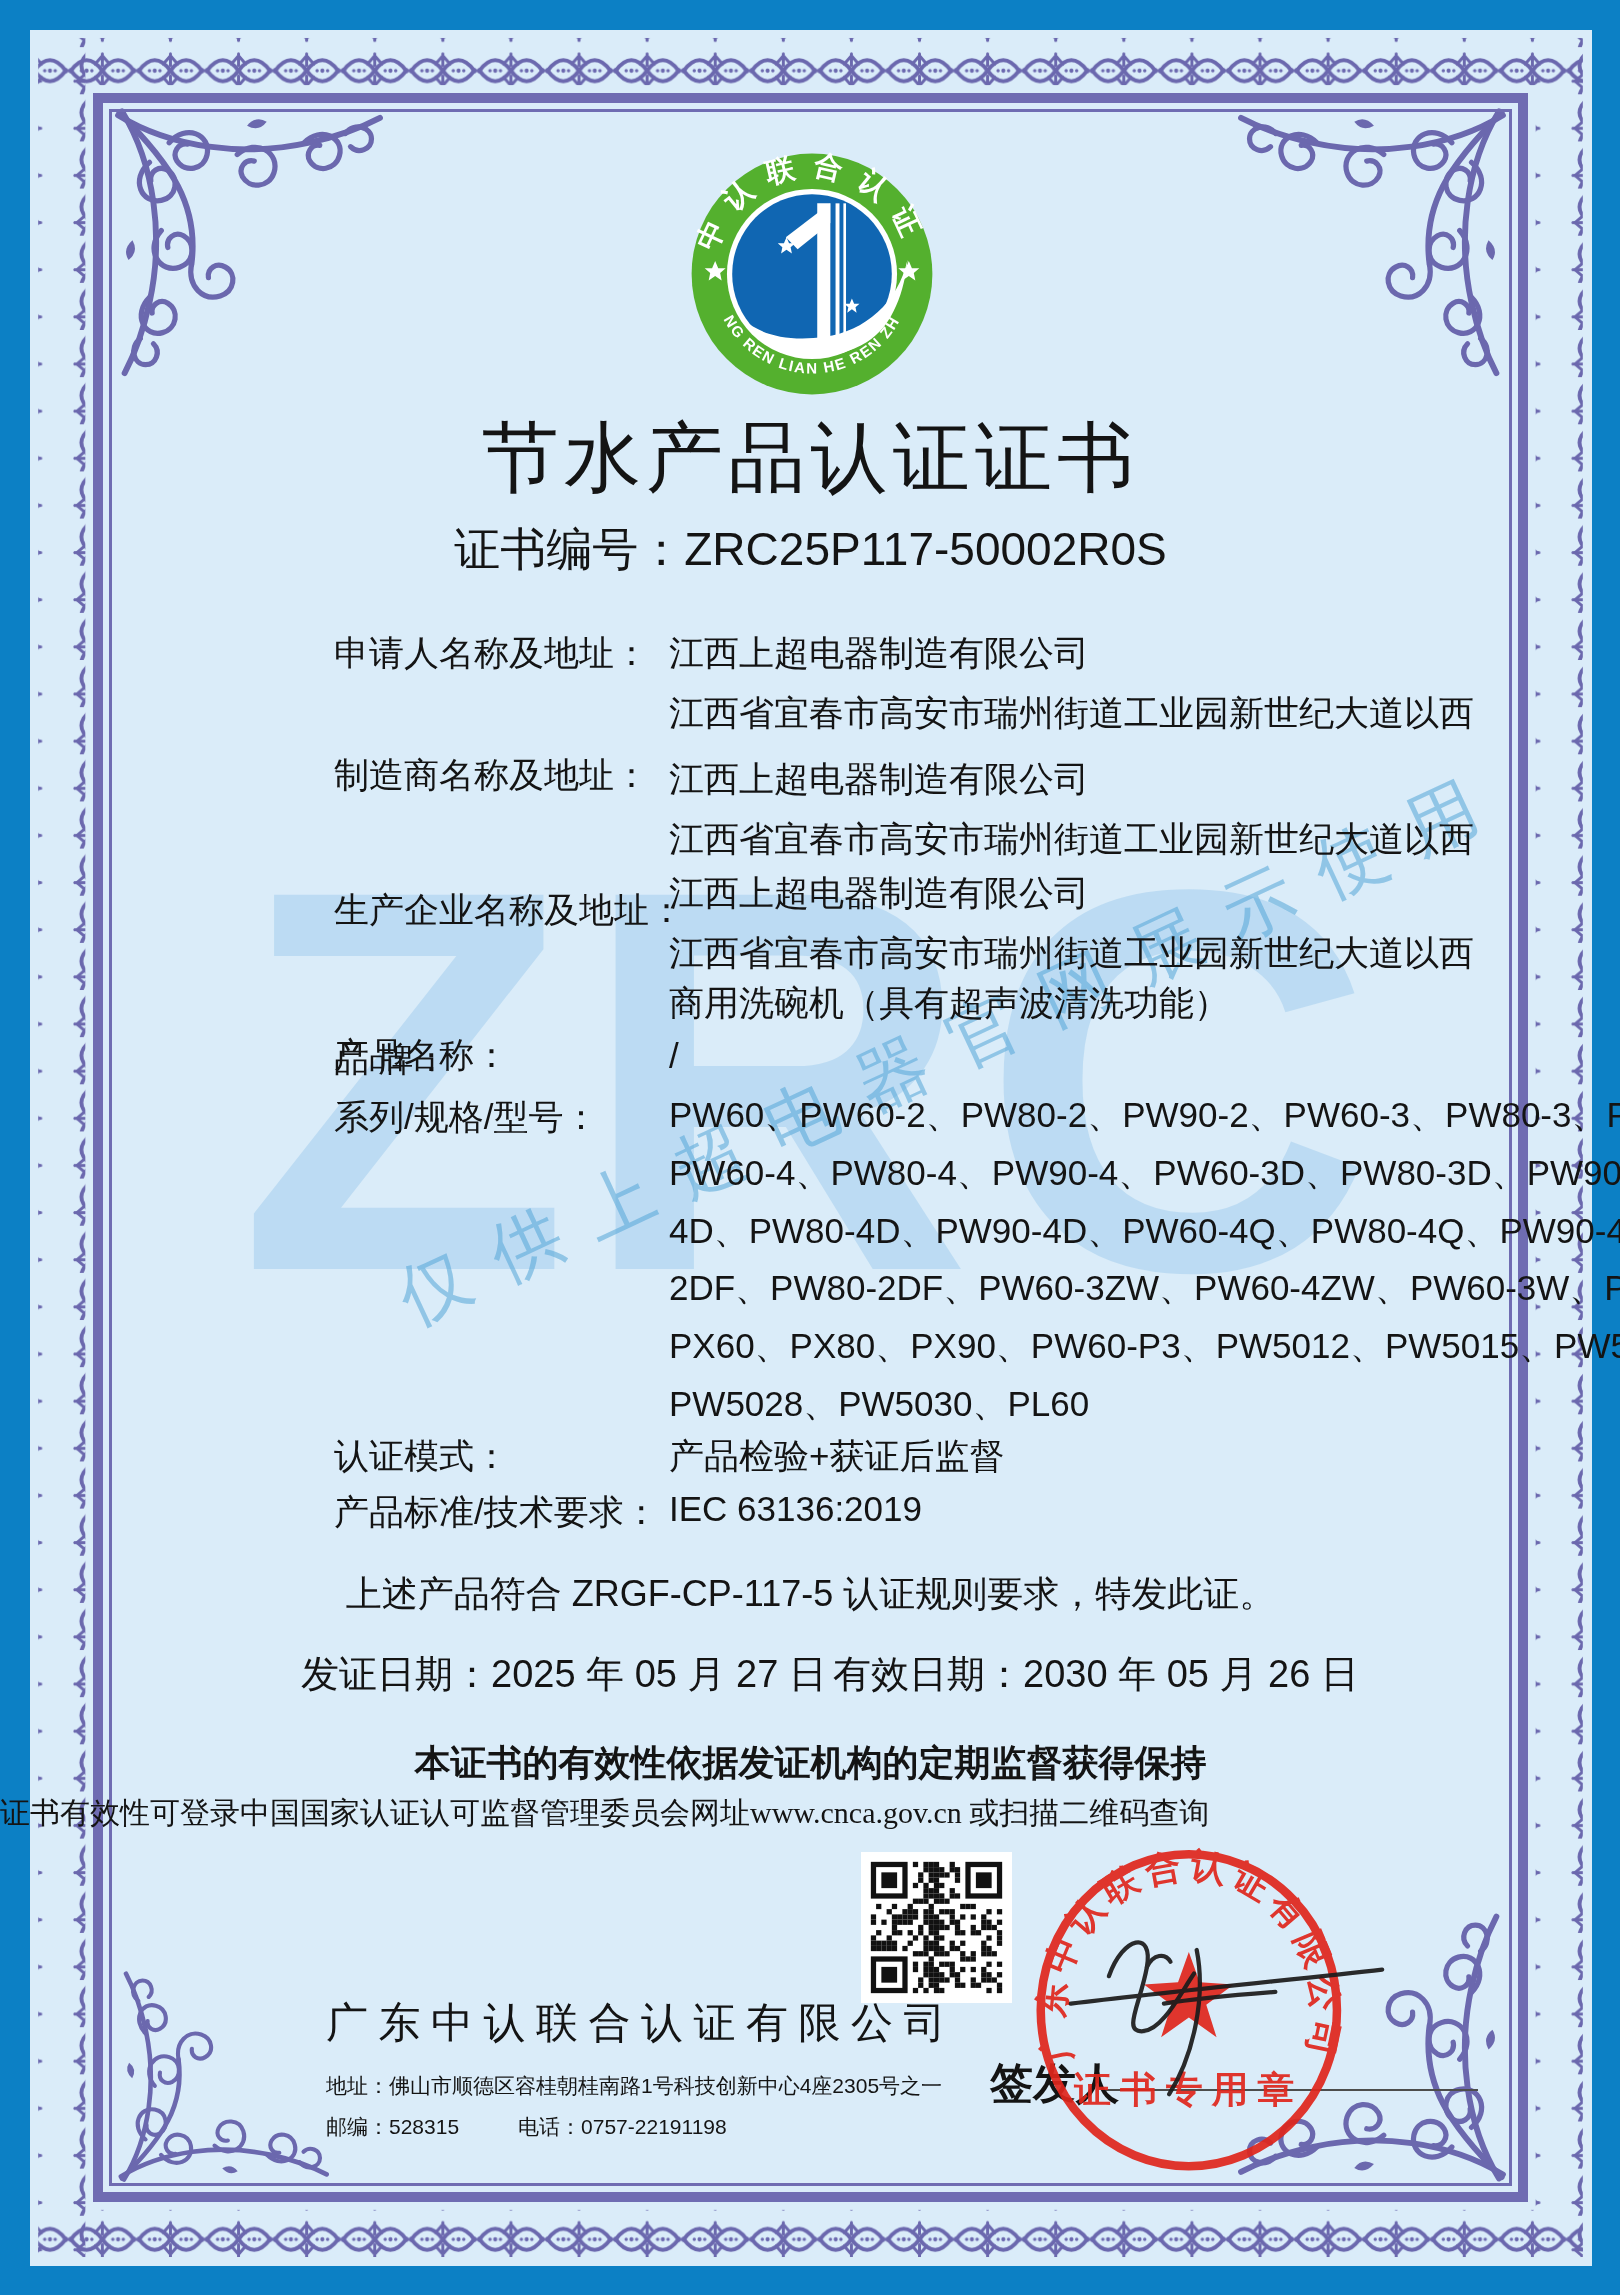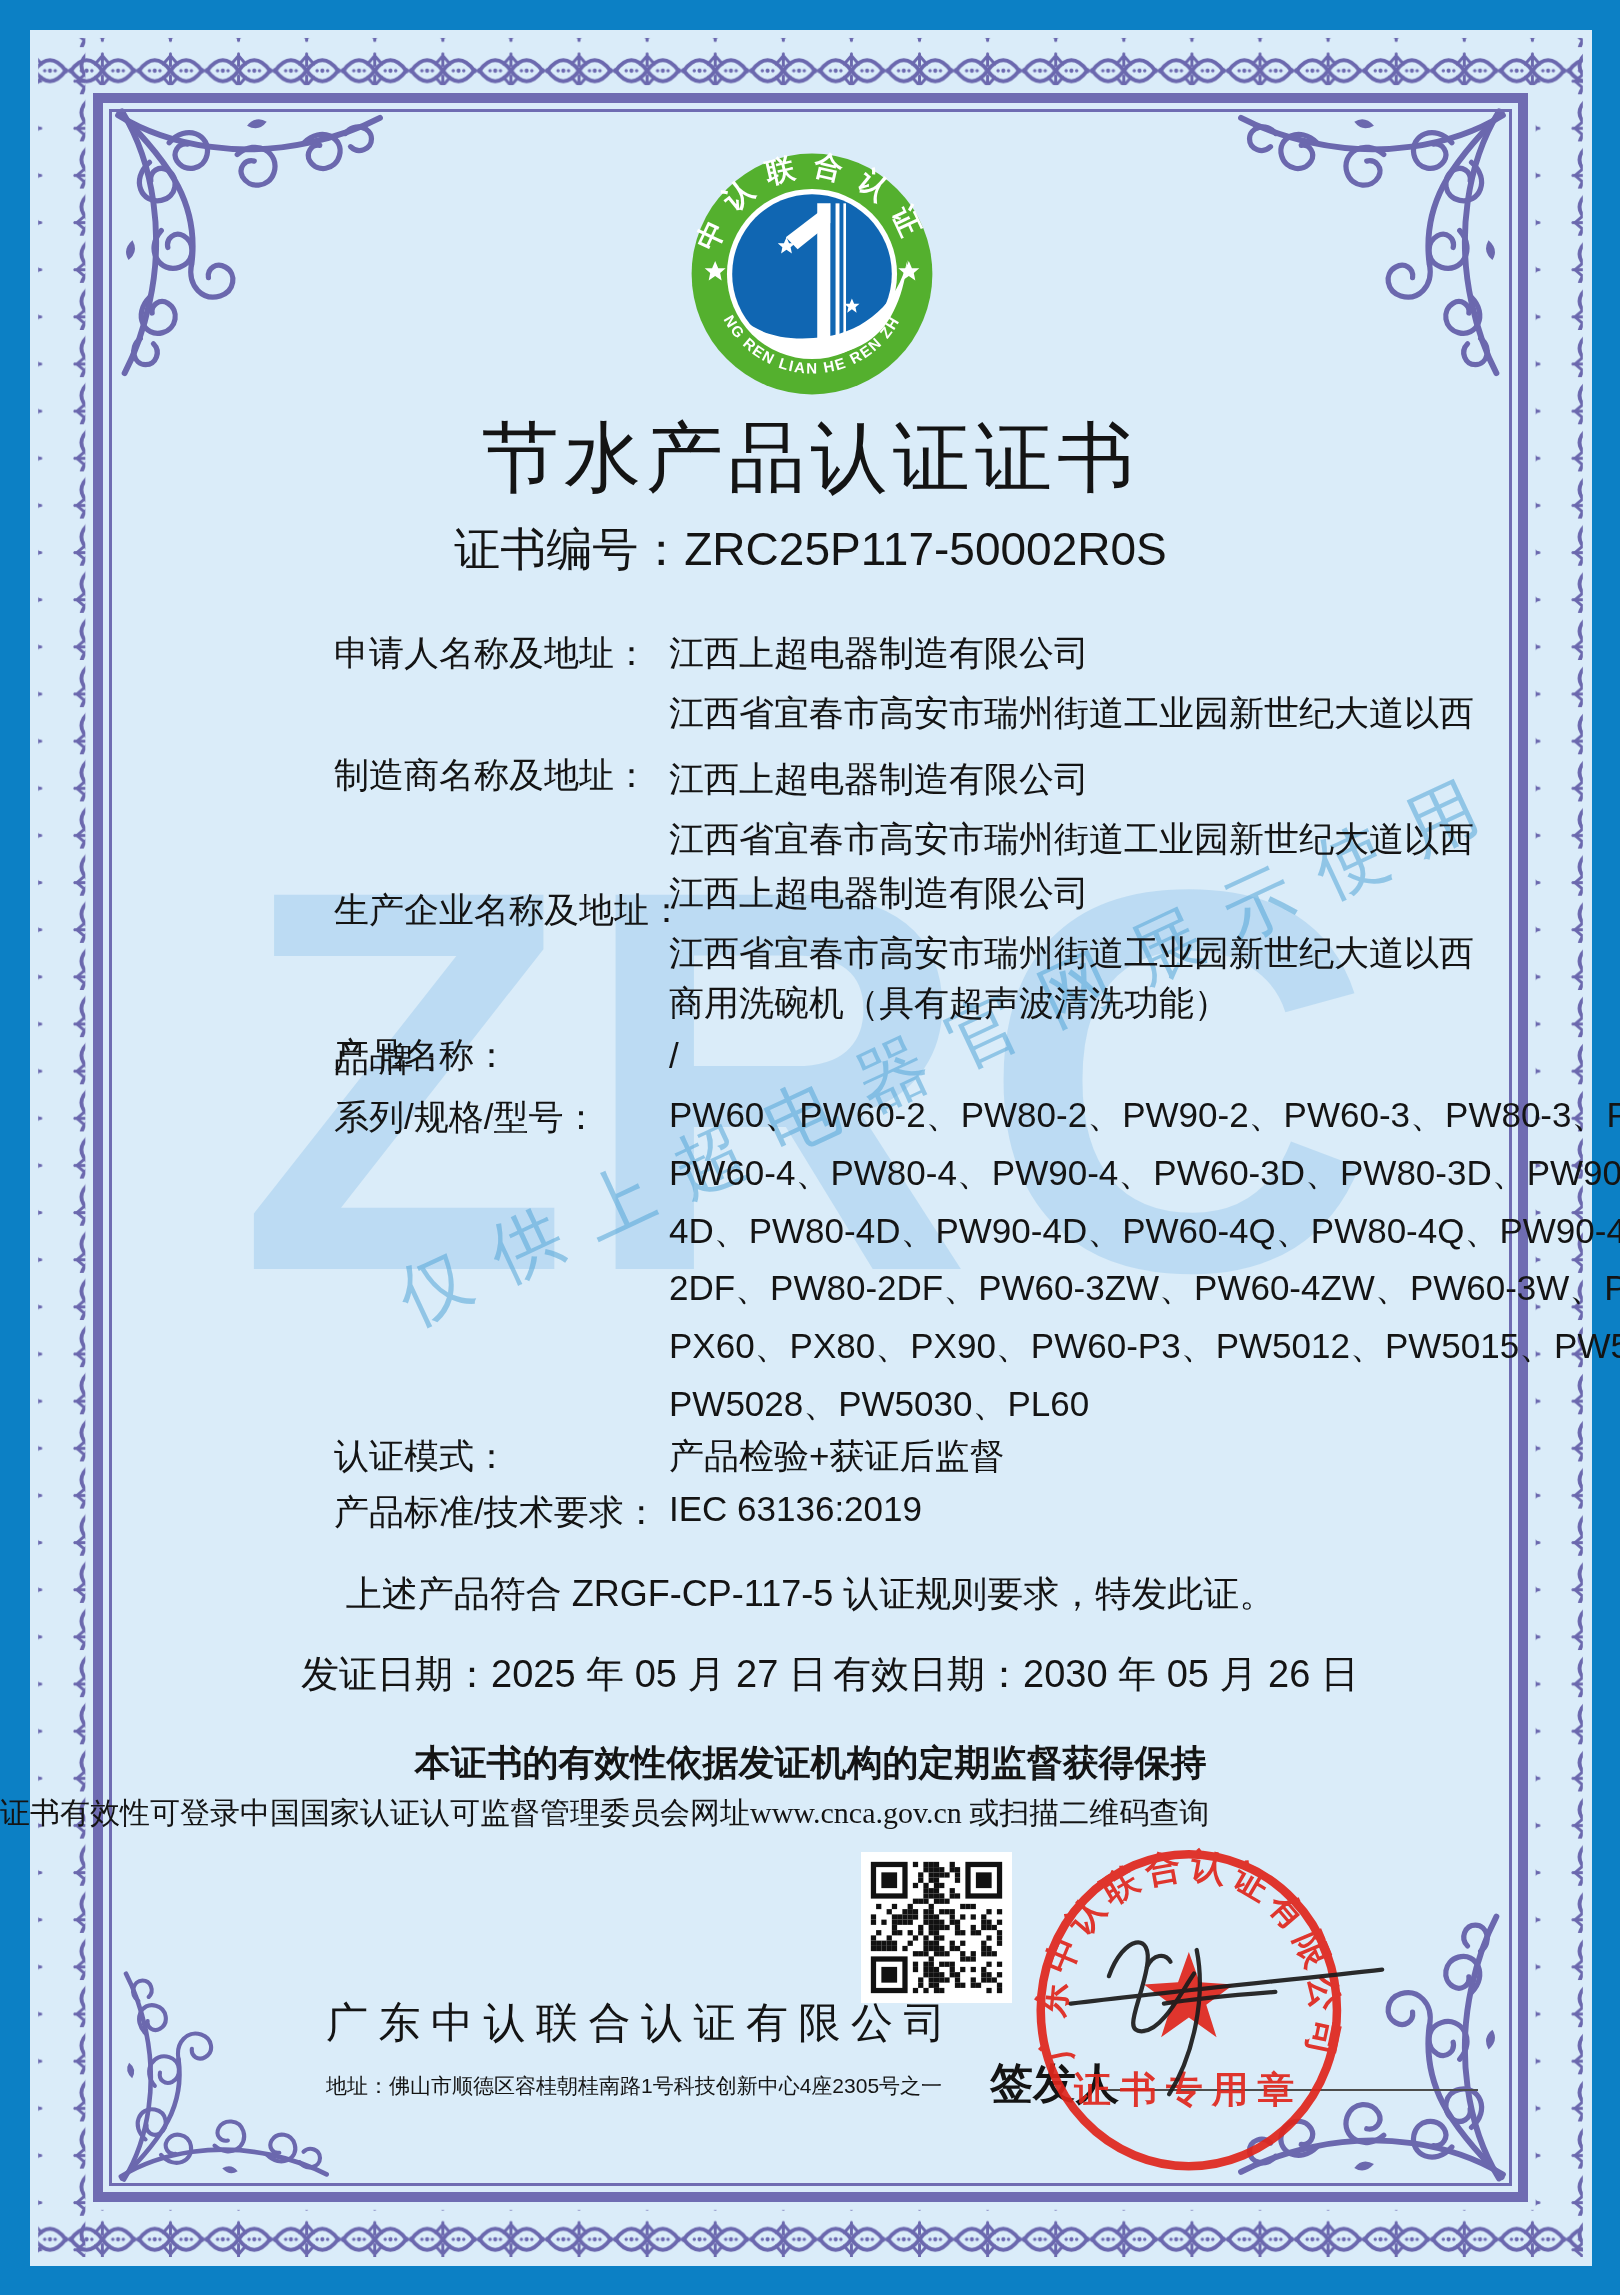--- a/index.html
+++ b/index.html
@@ -424,20 +424,23 @@
         <rect x="15" y="159" width="56" height="56"></rect>
         <rect x="23" y="167" width="40" height="40" fill="#ffffff"></rect>
         <rect x="31" y="175" width="24" height="24"></rect>
       </g>
   </svg>
 
   <div class="abs issuer-name">广东中认联合认证有限公司</div>
   <div class="abs issuer-line" style="top:2064px">
     <span>地址：</span><span>佛山市顺德区容桂朝桂南路1号科技创新中心4座2305号之一</span>
   </div>
+  <div class="abs issuer-line" style="top:2105px">
+    <span>邮编：</span><span>528315</span><span style="display:inline-block;width:59px"></span><span>电话：</span><span>0757-22191198</span>
+  </div>
 
   <div class="abs signer">签发人</div>
   <div class="abs sig-underline"></div>
   <svg id="seal" class="abs" width="367" height="367" viewBox="0 0 560 560">
     <defs>
       <path id="seal-arc" d="M77.8,357.4 A190,202 0 1 1 422.2,357.4"></path>
     </defs>
     <g opacity="0.92">
       <ellipse cx="250" cy="272" rx="226" ry="238" fill="none" stroke="#e0261c" stroke-width="13"></ellipse>
       <text font-size="54" font-weight="bold" fill="#e0261c" letter-spacing="10">

